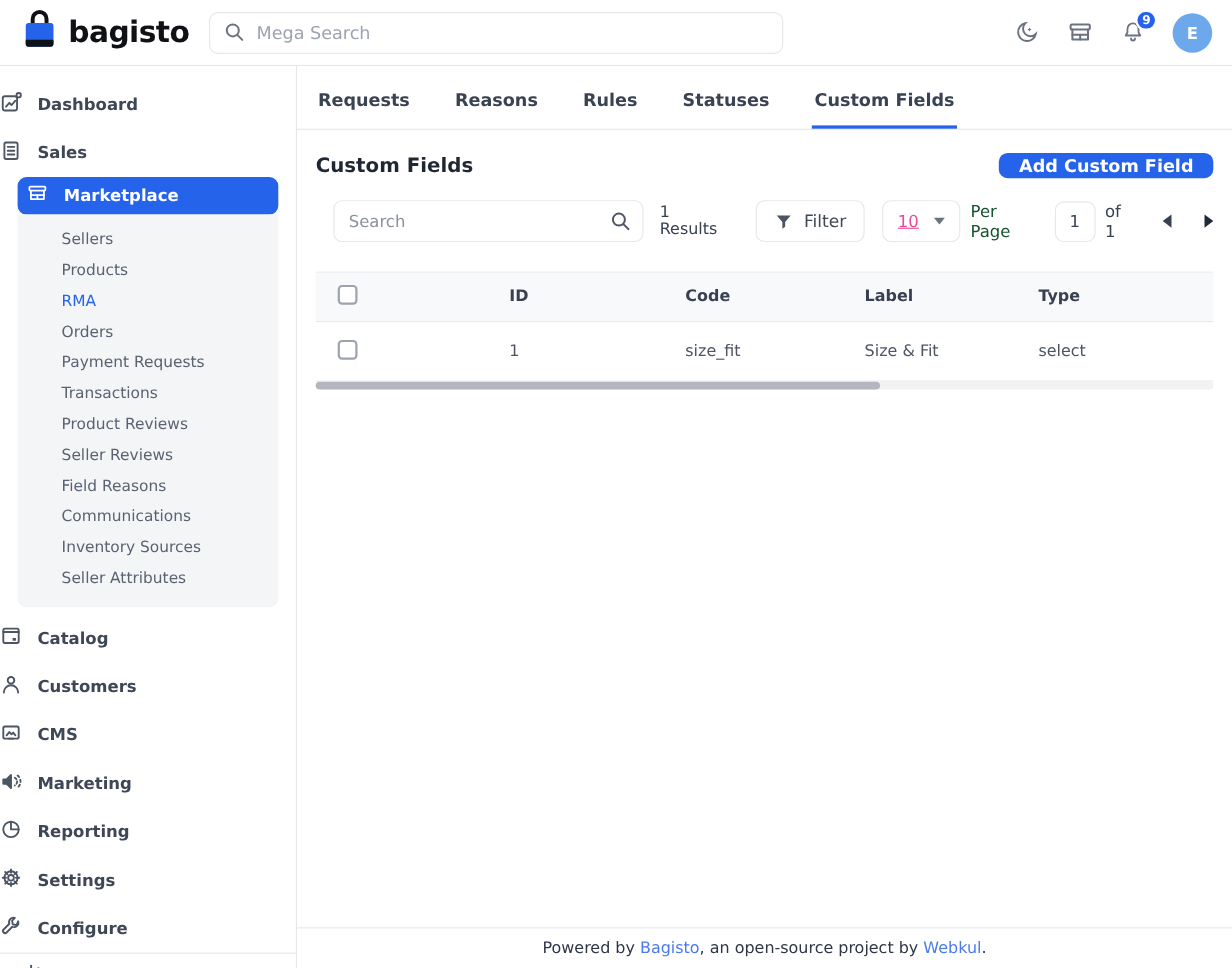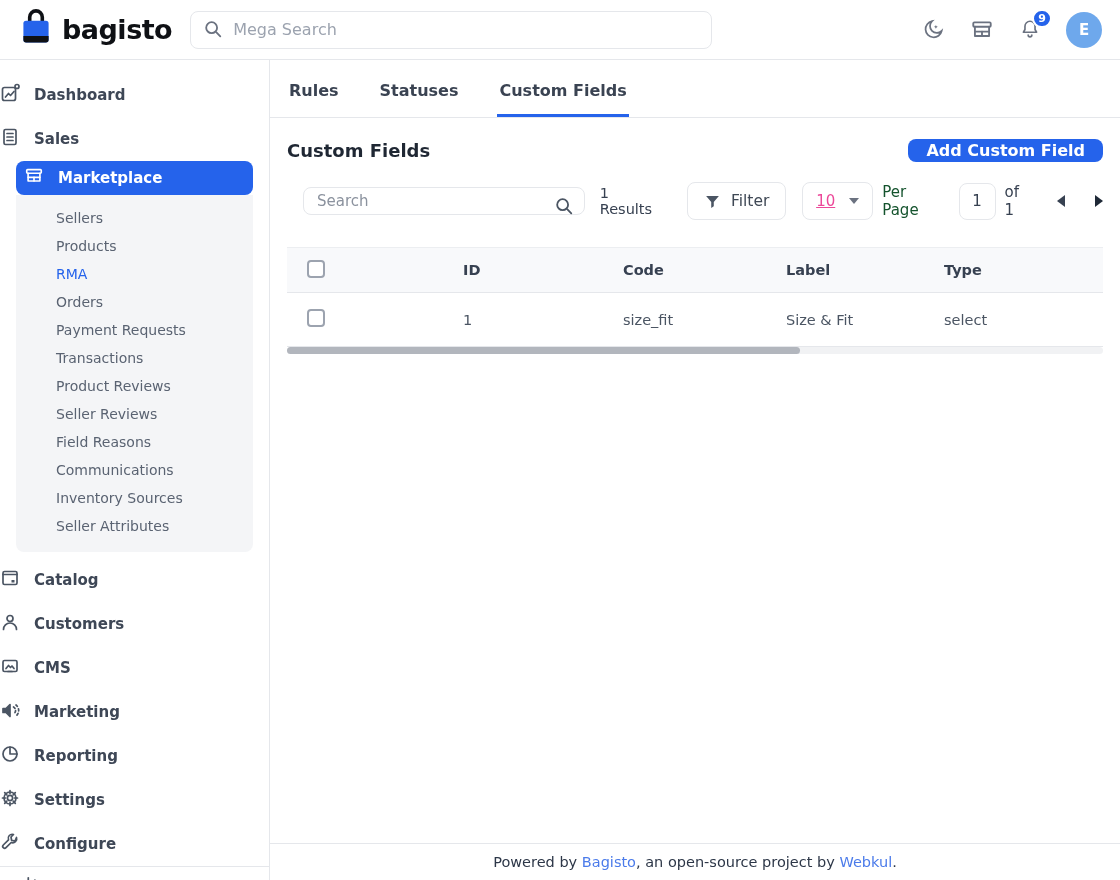--- a/index.html
+++ b/index.html
@@ -54,21 +54,21 @@
     border-bottom:3px solid transparent; cursor:pointer; }
   .tab.active { border-bottom-color:#2563eb; }
 
   .title-row { display:flex; align-items:center; justify-content:space-between;
     padding:21px 17px 13px; flex-shrink:0; }
   .page-title { font-size:18px; font-weight:700; color:#1f2733; }
   .primary-btn { background:#2563eb; color:#fff; border:none; border-radius:8px;
     padding:2px 18px; font-size:16px; font-weight:700; cursor:pointer; font-family:inherit; }
 
   .toolbar { display:flex; align-items:center; padding:7px 17px 0; flex-shrink:0; }
-  .search-box { position:relative; width:301px; height:28px;padding-left:16px; }
+  .search-box { position:relative; width:301px; height:38px;padding-left:16px; }
   .search-box input { width:100%; height:100%; border:1px solid #e5e7eb; border-radius:8px;
     padding:0 40px 0 13px; font-size:15px; color:#374151; outline:none; font-family:inherit; }
   .search-box input::placeholder { color:#8b929e; }
   .search-box .mag { position:absolute; right:11px; top:9px; cursor:pointer; }
   .results { margin-left:15px; font-size:14.5px; color:#374151; }
   .filter-btn { margin-left:22px; width:100px; height:38px; border:1px solid #e5e7eb;
     border-radius:8px; background:#fff; display:flex; align-items:center; justify-content:center;
     gap:10px; font-size:15.5px; color:#3f4855; cursor:pointer; font-family:inherit; }
   .pp-select { margin-left:16px; width:72px; height:38px; border:1px solid #e5e7eb;
     border-radius:8px; display:flex; align-items:center; justify-content:center; gap:14px;
@@ -283,20 +283,22 @@
             <path d="M17 10H8"></path>
             <path d="M11.5 6.5 8 10l3.5 3.5"></path>
           </svg>
         </span>
       </div>
     </div>
 
     <div class="main">
 
       <div class="tabs">
+        <div class="tab">Requests</div>
+        <div class="tab">Reasons</div>
         <div class="tab">Rules</div>
         <div class="tab">Statuses</div>
         <div class="tab active">Custom Fields</div>
       </div>
 
       <div class="title-row">
         <div class="page-title">Custom Fields</div>
         <button class="primary-btn">Add Custom Field</button>
       </div>
 

